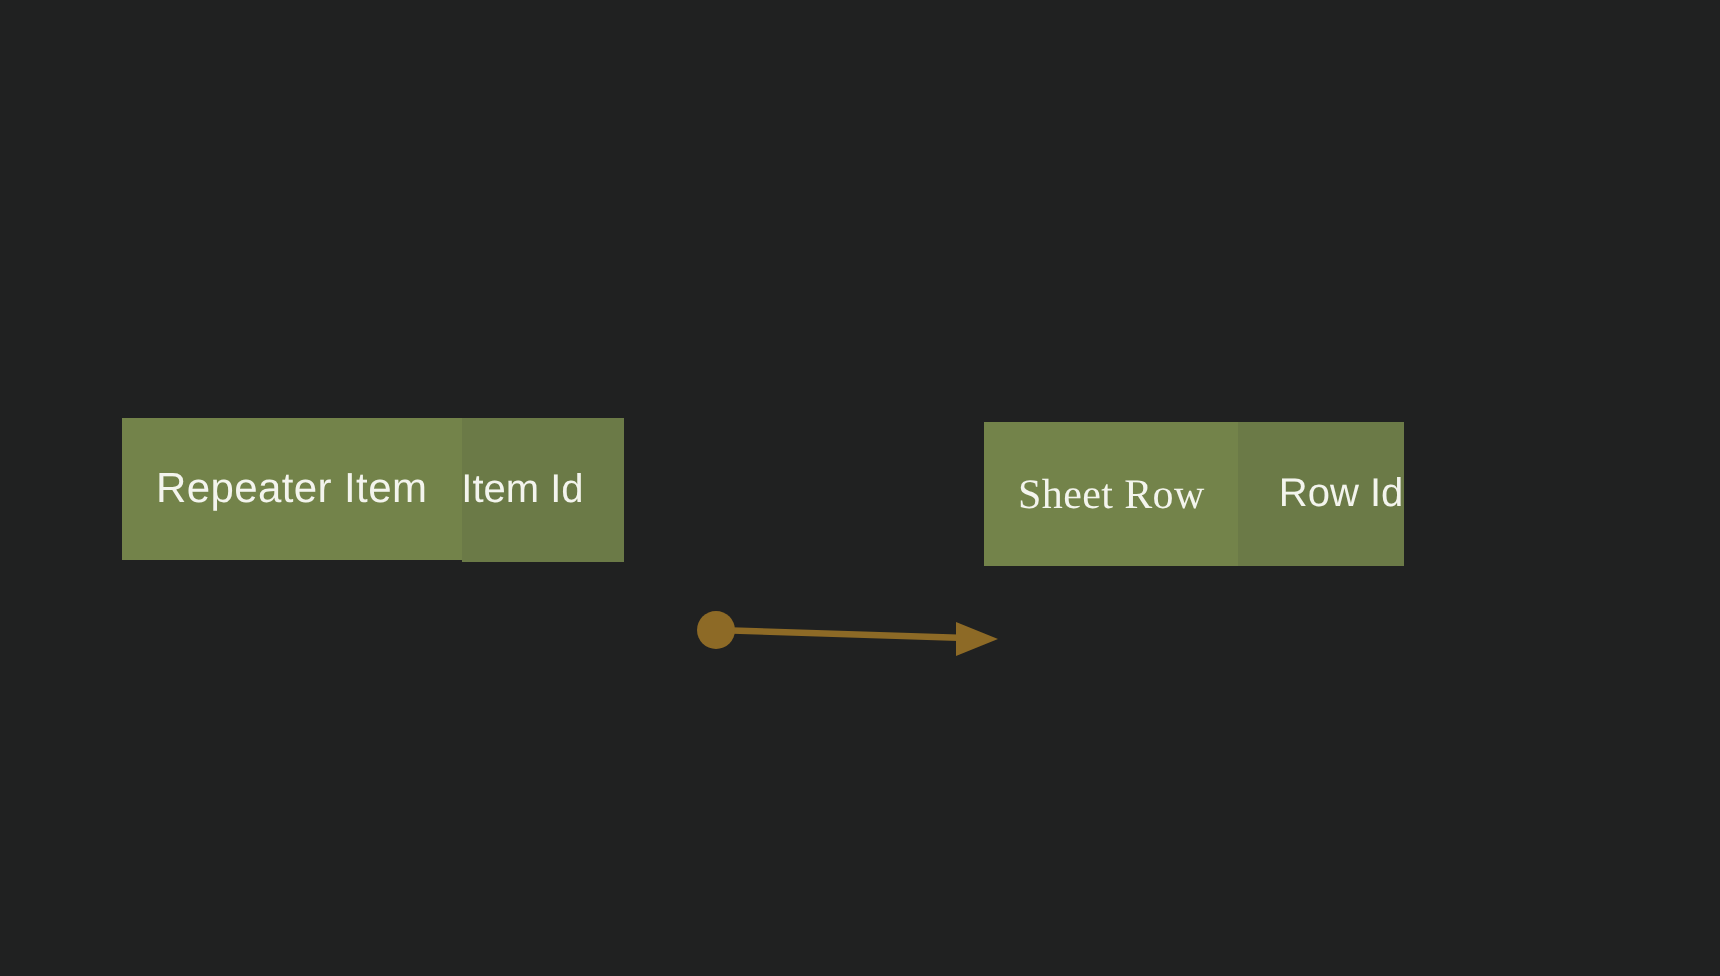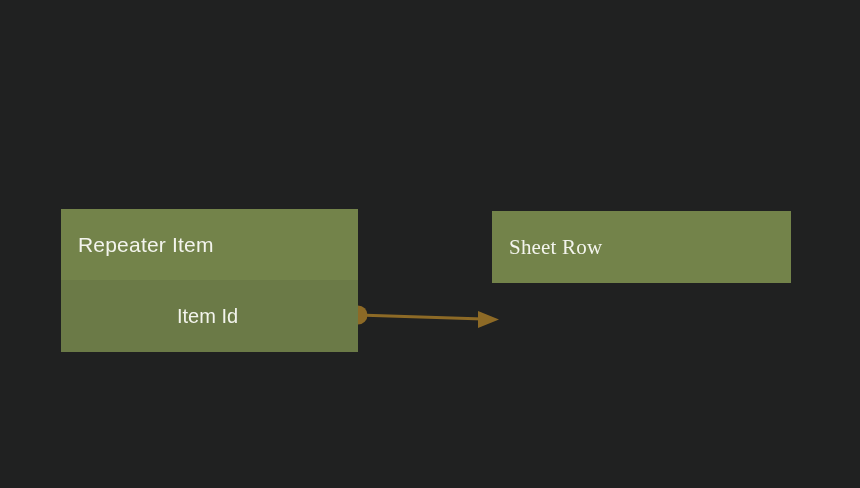--- a/index.html
+++ b/index.html
@@ -14,21 +14,21 @@
   .canvas {
     position: relative;
     width: 860px;
     height: 488px;
     background: var(--canvas-background, #202121);
   }
   .node {
     position: absolute;
     color: var(--node-text, #f3f4ed);
     display: flex;
-    flex-direction: column;
+    flex-direction: row;
   }
   .node-header {
     background: var(--node-header, #73834a);
     display: flex;
     align-items: center;
     padding: 0 17px;
     box-sizing: border-box;
   }
   .node-title {
     font-size: 21px;
@@ -44,21 +44,21 @@
     font-size: 20px;
     white-space: nowrap;
   }
   #node-repeater-item {
     left: 61px; top: 209px; width: 297px; height: 143px;
   }
   #node-repeater-item .node-header { height: 71px; }
   #node-repeater-item .node-field {
     height: 72px;
     justify-content: center;
-    padding-right: 4px;
+    padding-right: 20px;
   }
   #node-sheet-row {
     left: 492px; top: 211px; width: 299px; height: 144px;
   }
   #node-sheet-row .node-header { height: 72px; font-family: Liberation Serif, serif; }
   #node-sheet-row .node-field {
     height: 72px;
     justify-content: flex-start;
     padding-left: 20px;
   }
@@ -90,15 +90,18 @@
     </div>
     <div class="node-field">
       <span>Item Id</span>
     </div>
   </div>
 
   <div class="node" id="node-sheet-row">
     <div class="node-header">
       <span class="node-title">Sheet Row</span>
     </div>
+    <div class="node-field">
+      <span>Row Id</span>
+    </div>
   </div>
 
 </div>
 
 </body></html>

